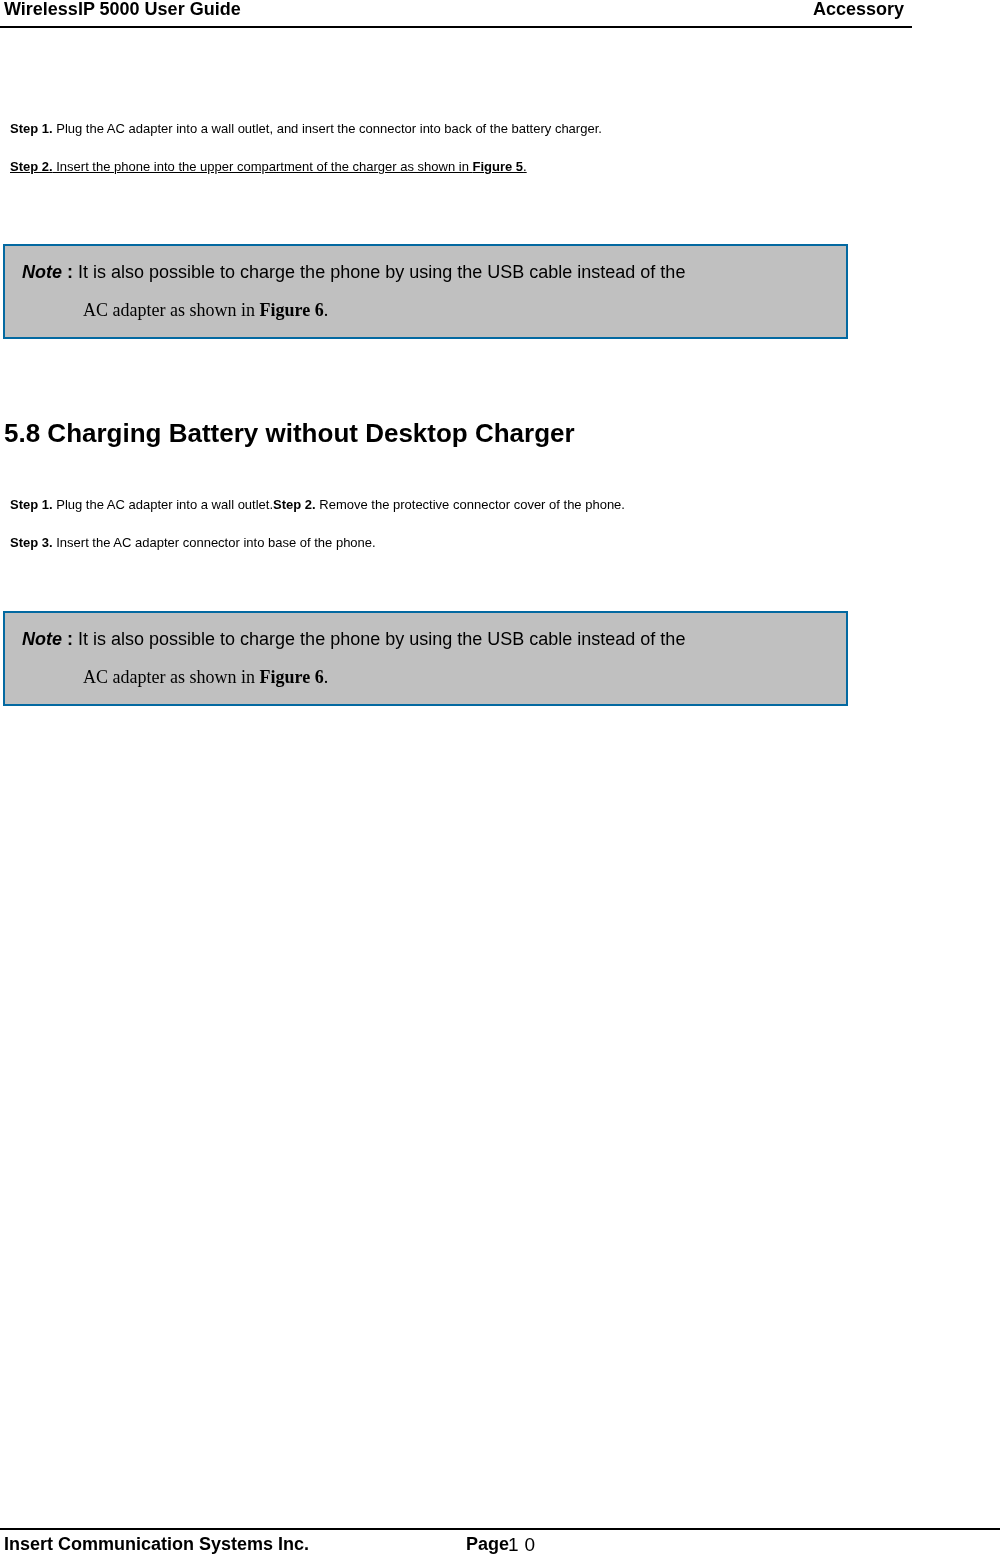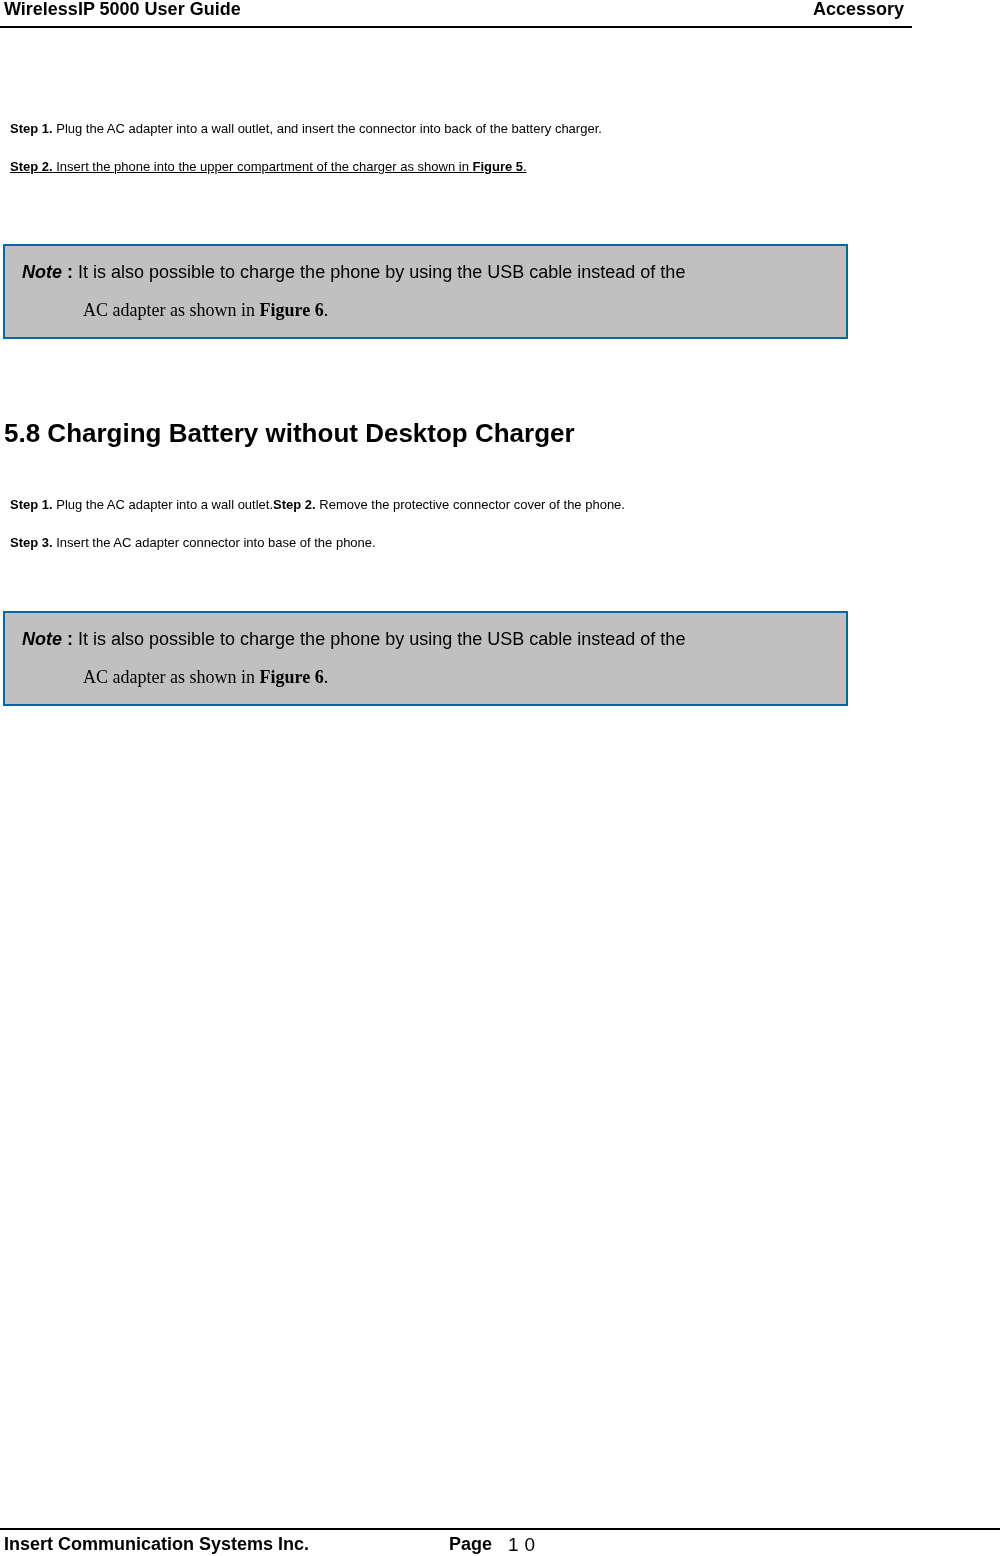--- a/index.html
+++ b/index.html
@@ -9,21 +9,21 @@
   .header .right { position: absolute; right: 8px; top: -1px; font-weight: bold; font-size: 18px; }
   .step { position: absolute; left: 10px; font-size: 13px; white-space: nowrap; }
   .step b { font-weight: bold; }
   .note { position: absolute; left: 3px; width: 841px; height: 91px; background: #c0c0c0; border: 2px solid #0369a1; box-sizing: content-box; }
   .note .l1 { position: absolute; left: 17px; top: 16px; font-size: 18px; white-space: nowrap; }
   .note .l2 { position: absolute; left: 78px; top: 54px; font-size: 18px; white-space: nowrap; font-family: Liberation Serif, serif; }
   .note i { font-style: italic; font-weight: bold; }
   .heading { position: absolute; left: 4px; top: 418px; font-size: 26px; font-weight: bold; white-space: nowrap; }
   .footer { position: absolute; left: 0; top: 1528px; width: 1000px; border-top: 2px solid #000; height: 28px; }
   .footer .company { position: absolute; left: 4px; top: 4px; font-weight: bold; font-size: 18px; }
-  .footer .page { position: absolute; left: 449px; top: 4px; font-weight: bold; font-size: 18px; }
+  .footer .page { position: absolute; left: 466px; top: 4px; font-weight: bold; font-size: 18px; }
   .footer .pnum { position: absolute; left: 508px; top: 4px; font-size: 19px; letter-spacing: 6px; }
 </style>
 </head>
 <body>
 
 <div class="header">
   <span class="left">WirelessIP 5000 User Guide</span>
   <span class="right">Accessory</span>
 </div>
 

